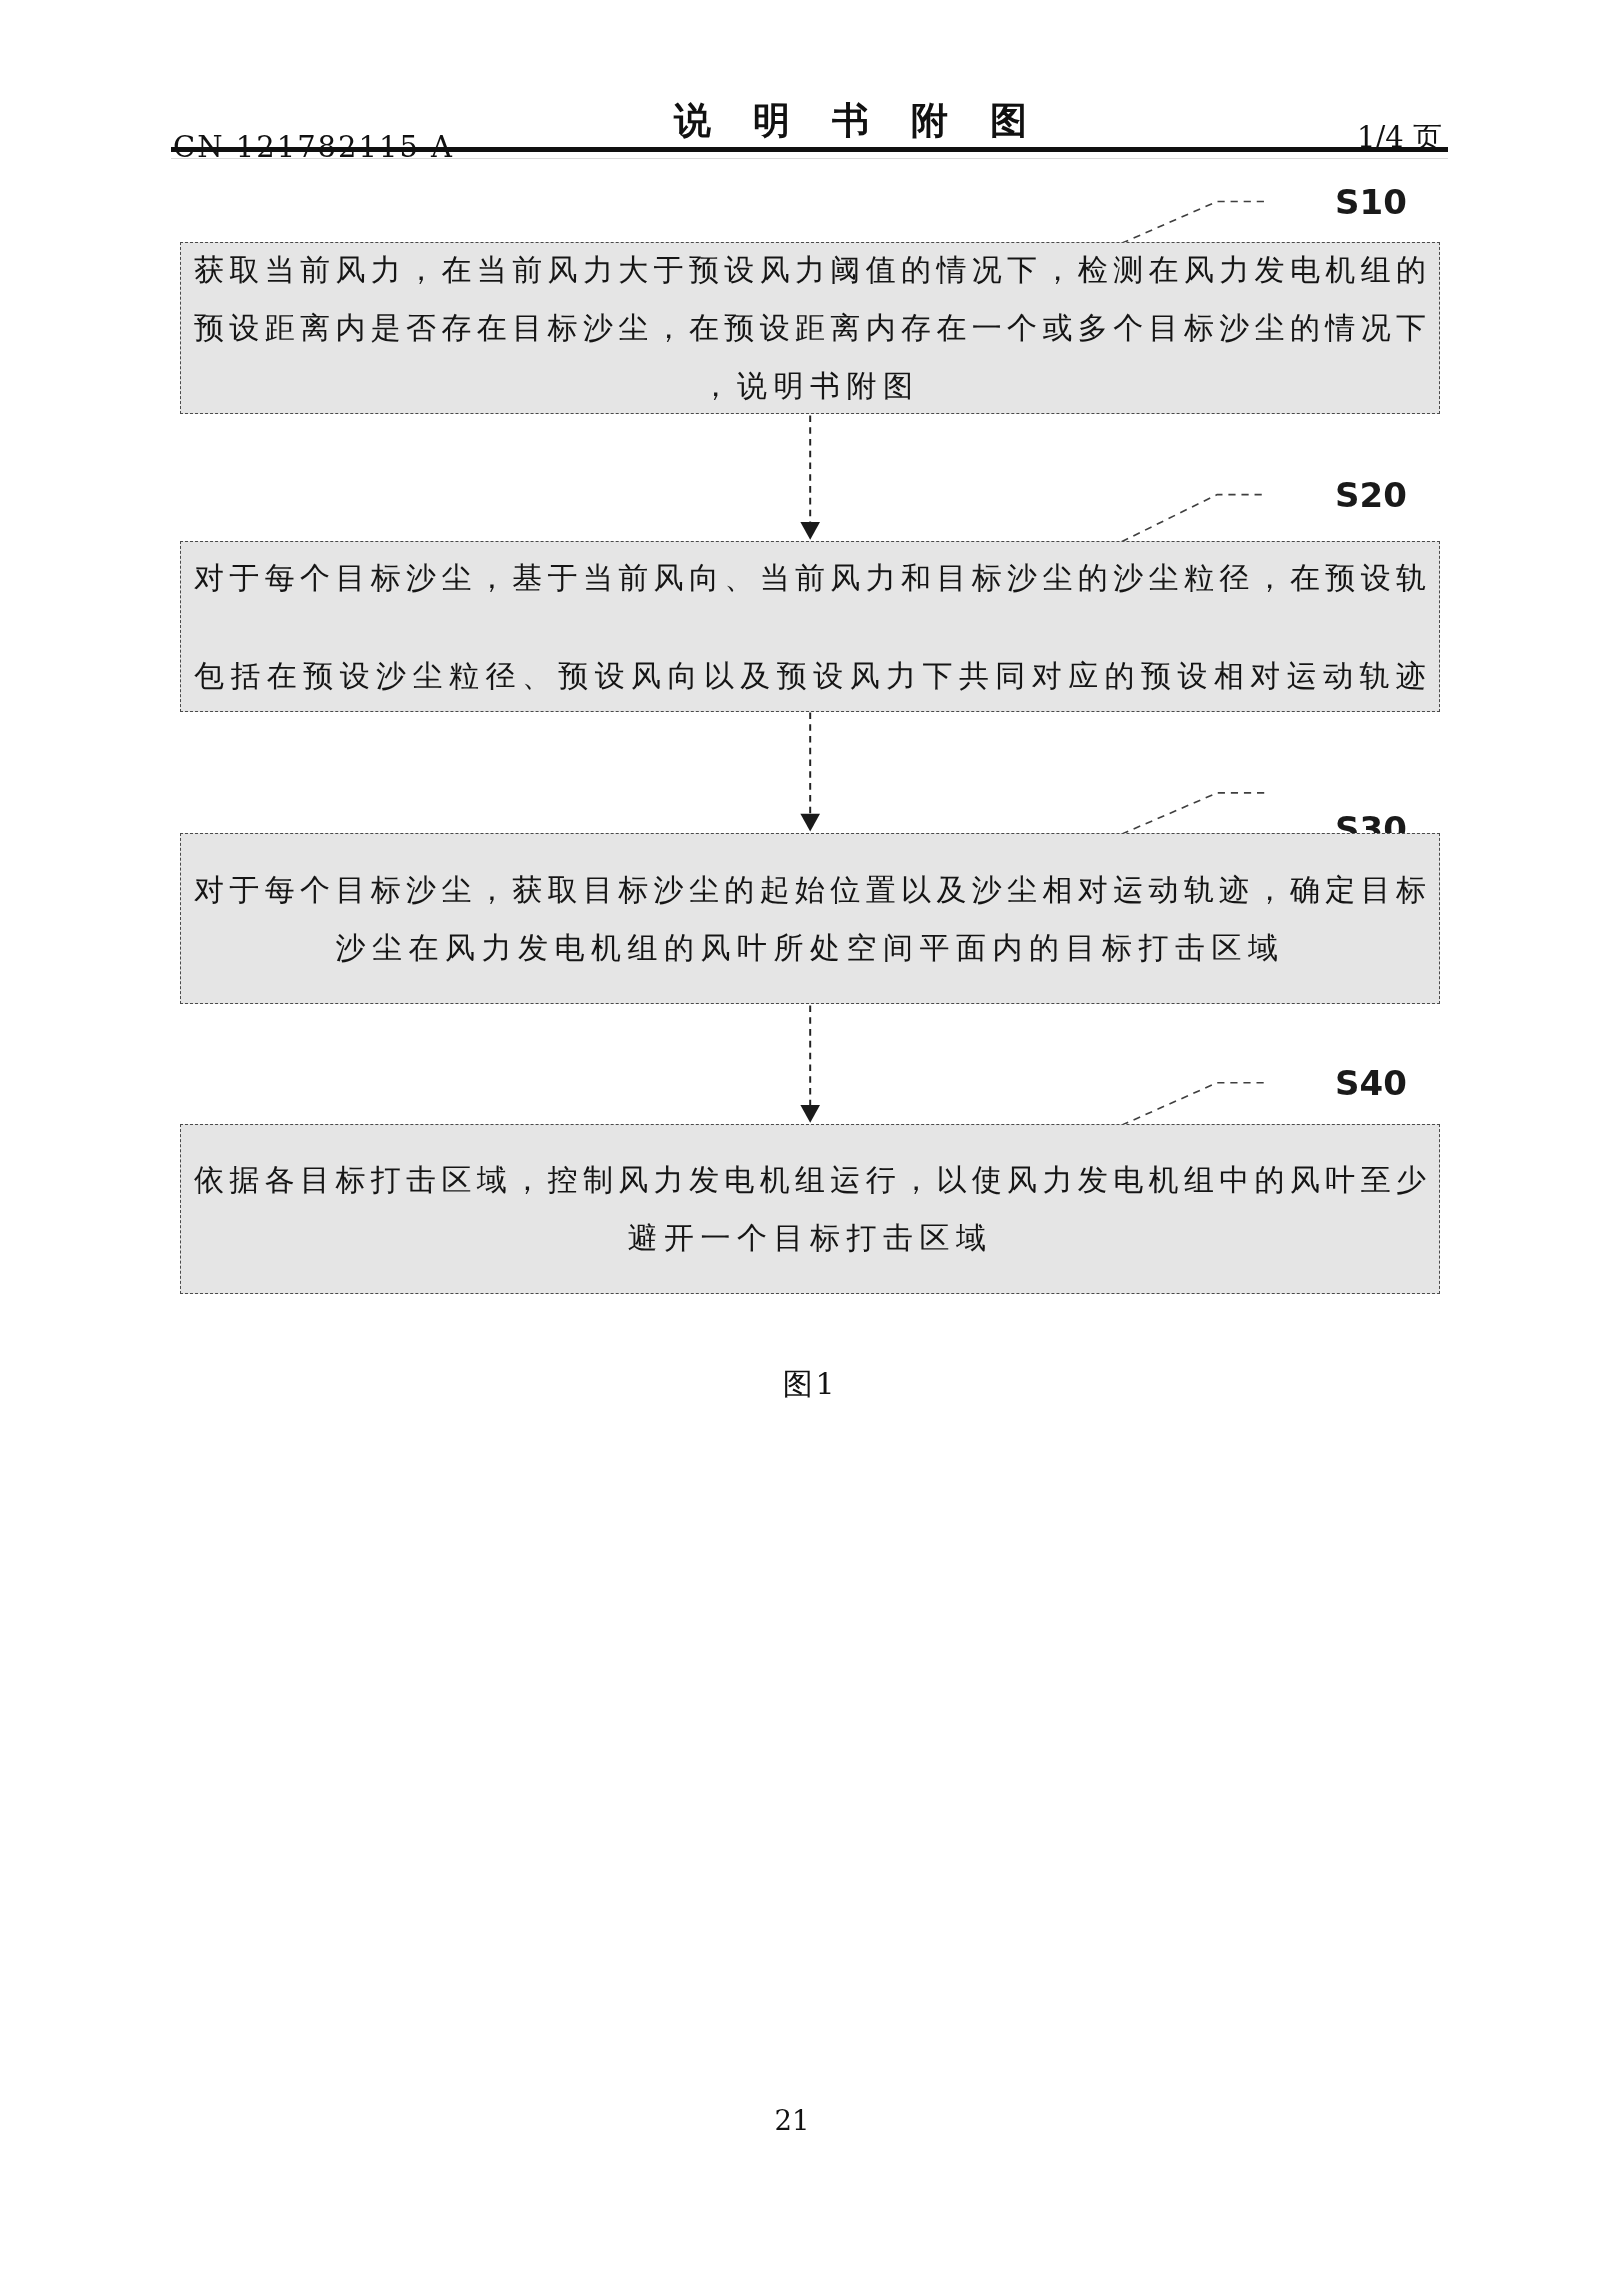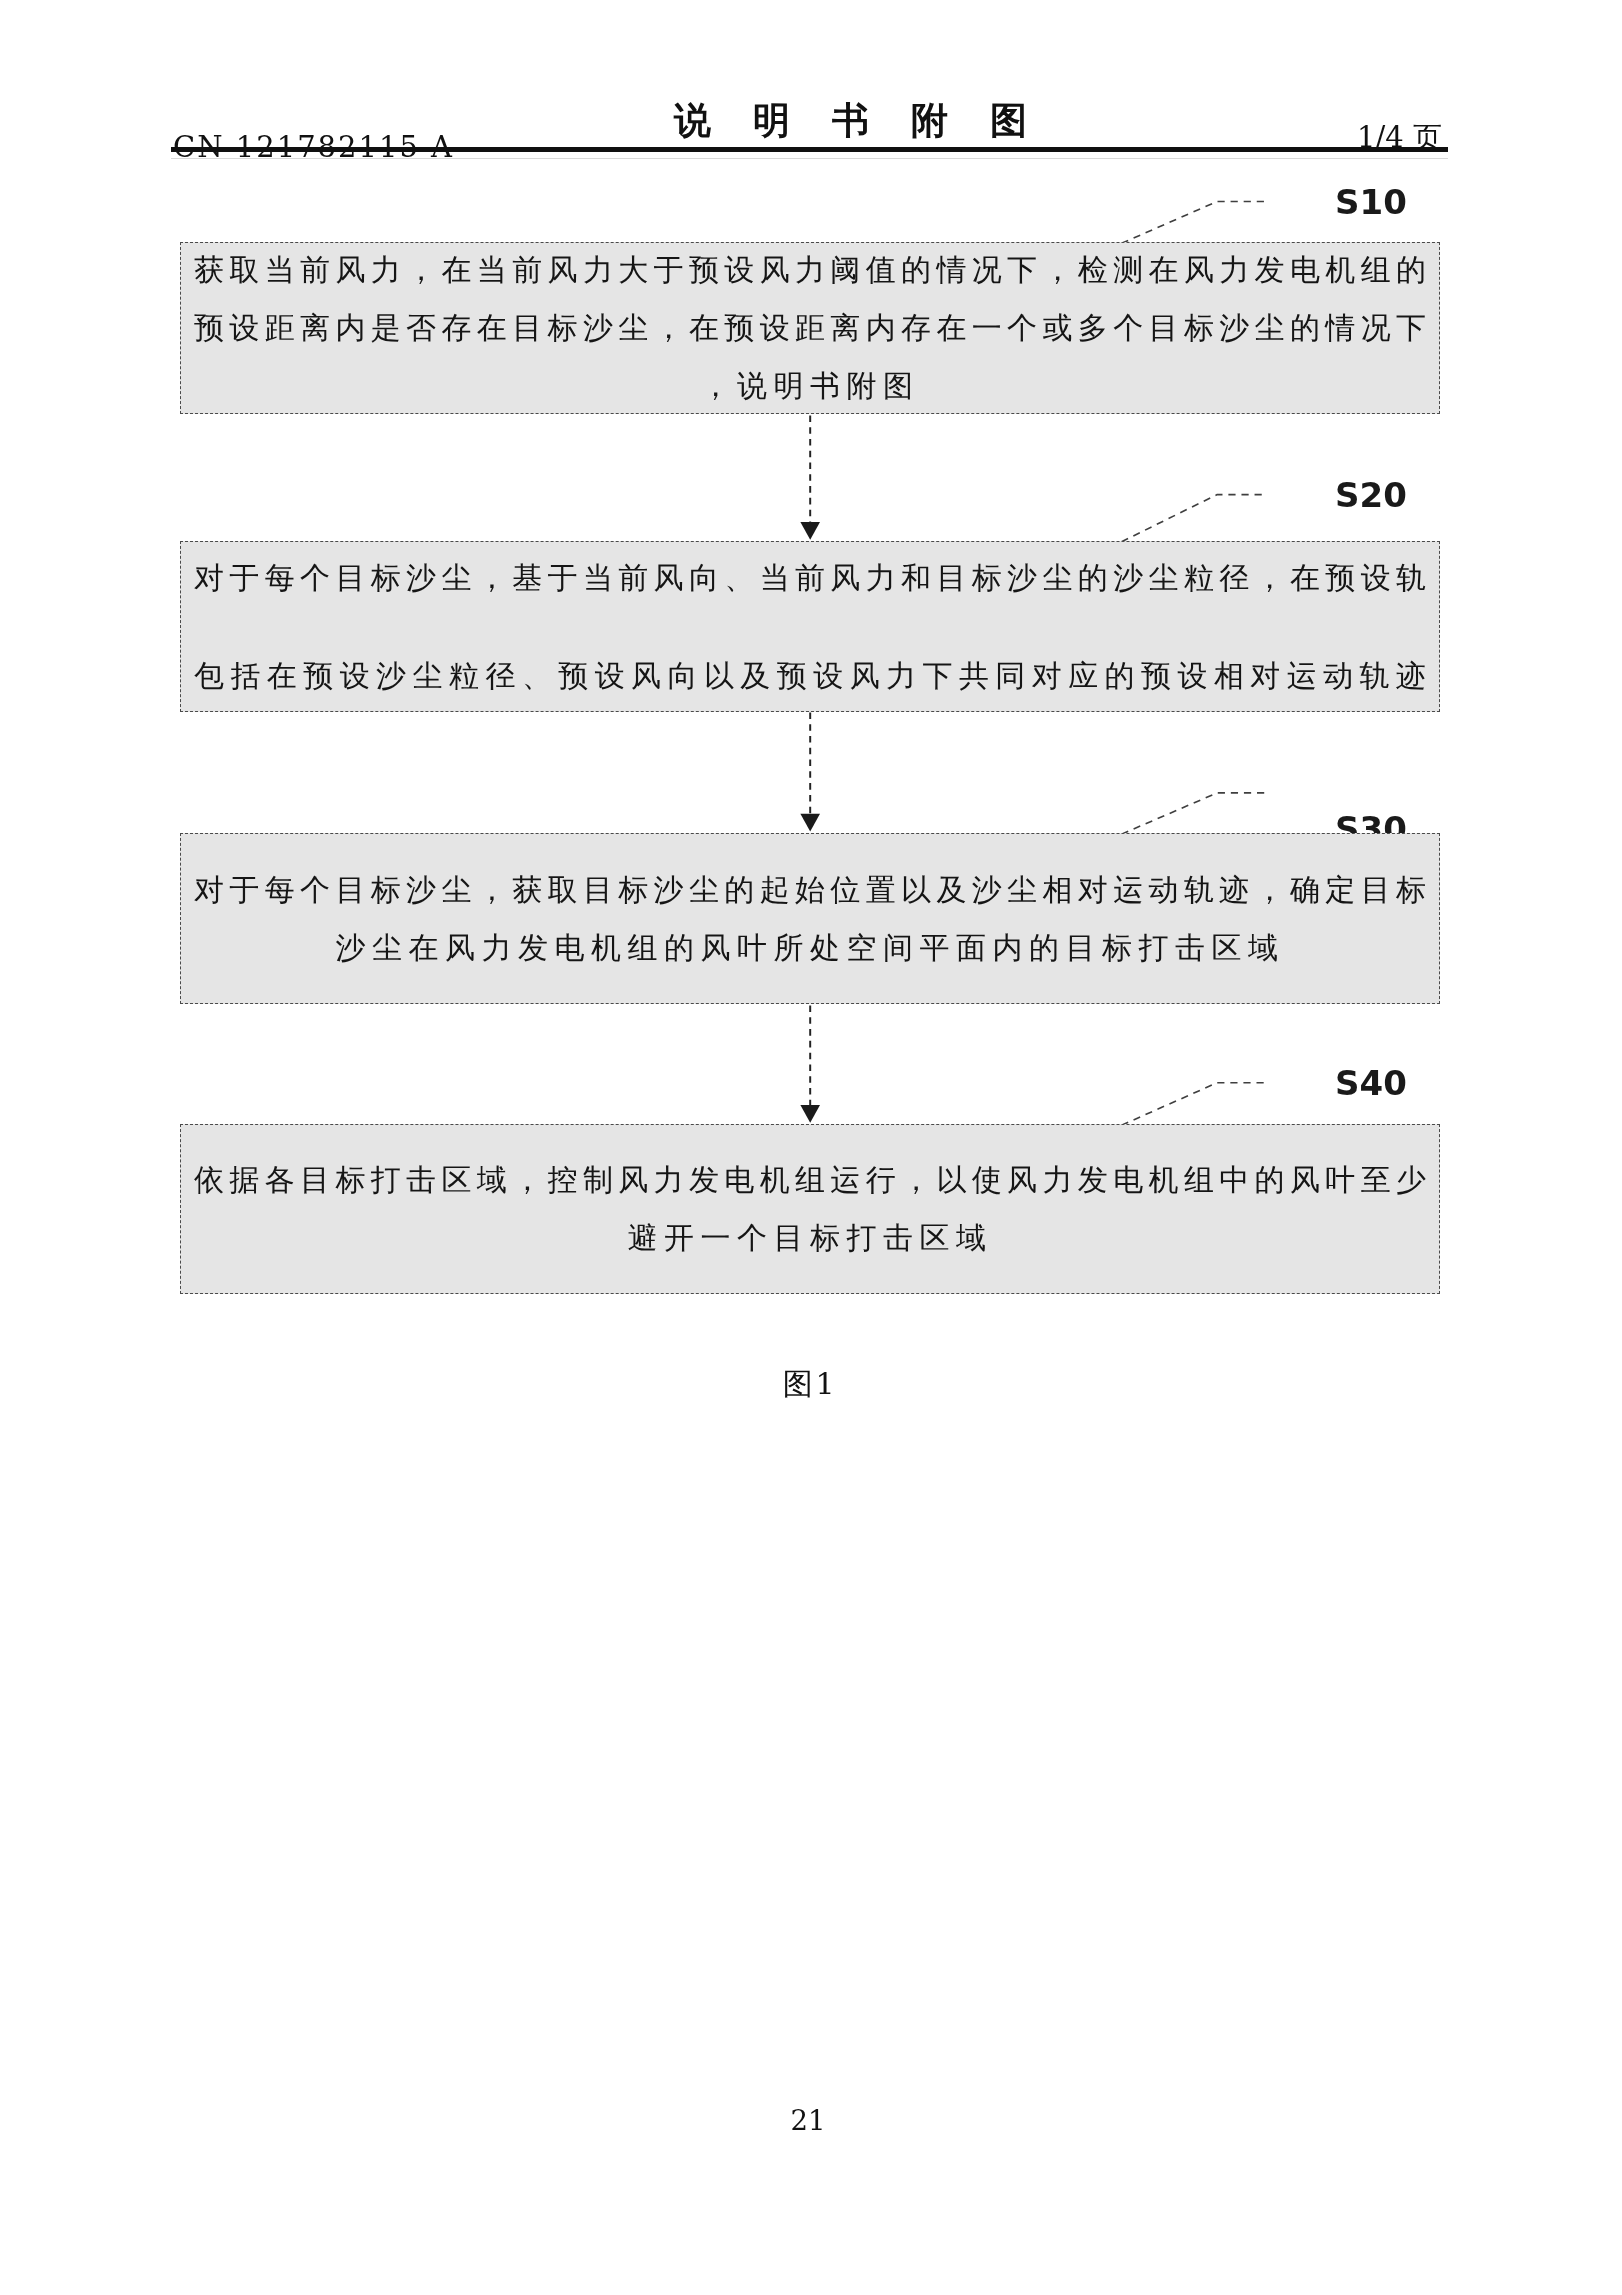--- a/index.html
+++ b/index.html
@@ -116,21 +116,20 @@
     text-align: center;
     font-size: 30px;
     letter-spacing: 2.6px;
   }
   .page-num {
     position: absolute;
     left: 0; top: 2104px;
     width: 1584px;
     text-align: center;
     font-size: 27.5px;
-    padding-left: 16px;
   }
 </style>
 </head>
 <body>
 
 <div class="page">
 
   <div class="hdr-num">CN 121782115 A</div>
   <div class="hdr-title">说明书附图</div>
   <div class="hdr-page">1/4 页</div>

